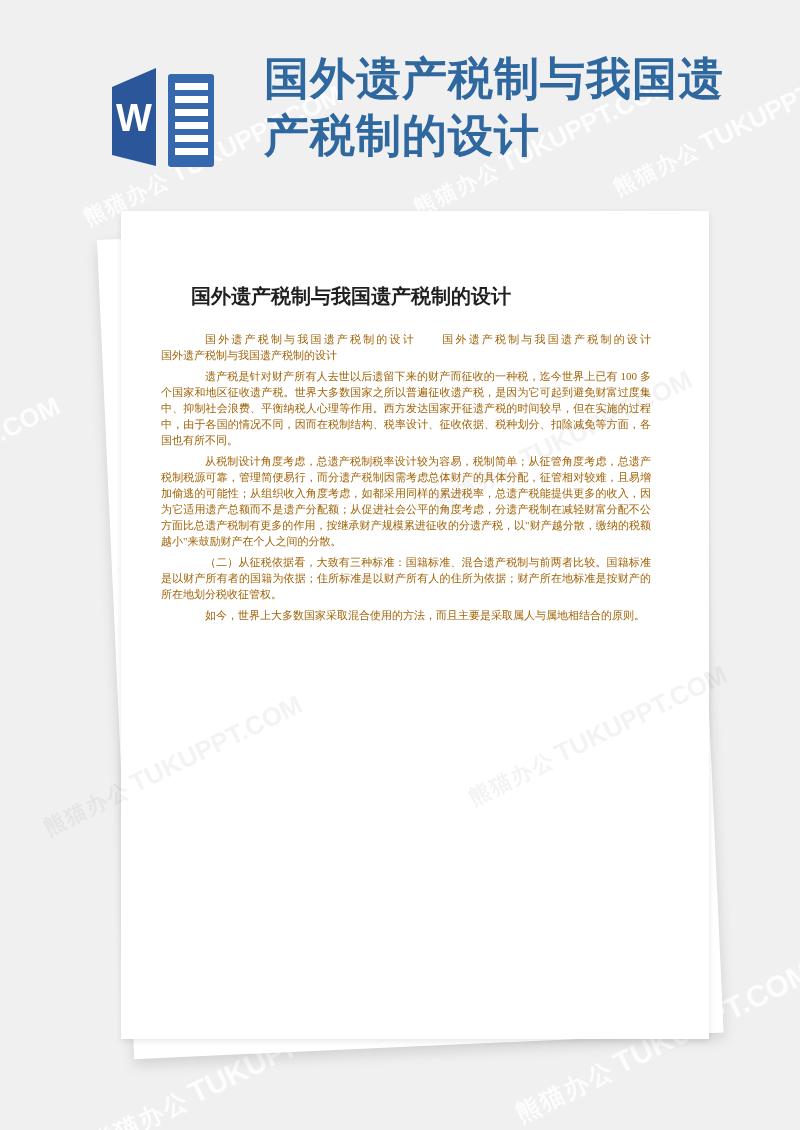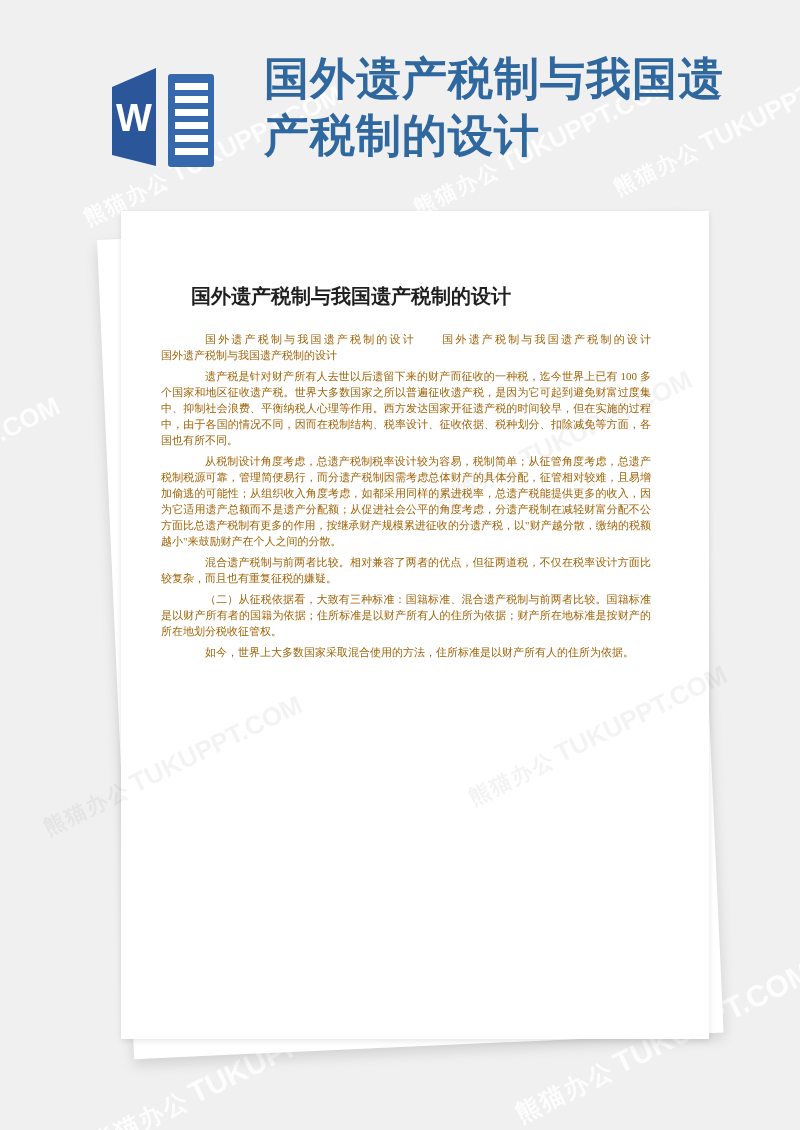--- a/index.html
+++ b/index.html
@@ -74,23 +74,22 @@
   </div>
 
   <div class="sheet sheet-back"></div>
 
   <div class="sheet sheet-main">
     <h2 class="page-heading">国外遗产税制与我国遗产税制的设计</h2>
     <div class="page-body">
         <p>国外遗产税制与我国遗产税制的设计　　国外遗产税制与我国遗产税制的设计　　　　　　　国外遗产税制与我国遗产税制的设计</p>
         <p>遗产税是针对财产所有人去世以后遗留下来的财产而征收的一种税，迄今世界上已有 100 多个国家和地区征收遗产税。世界大多数国家之所以普遍征收遗产税，是因为它可起到避免财富过度集中、抑制社会浪费、平衡纳税人心理等作用。西方发达国家开征遗产税的时间较早，但在实施的过程中，由于各国的情况不同，因而在税制结构、税率设计、征收依据、税种划分、扣除减免等方面，各国也有所不同。</p>
         <p>从税制设计角度考虑，总遗产税制税率设计较为容易，税制简单；从征管角度考虑，总遗产税制税源可靠，管理简便易行，而分遗产税制因需考虑总体财产的具体分配，征管相对较难，且易增加偷逃的可能性；从组织收入角度考虑，如都采用同样的累进税率，总遗产税能提供更多的收入，因为它适用遗产总额而不是遗产分配额；从促进社会公平的角度考虑，分遗产税制在减轻财富分配不公方面比总遗产税制有更多的作用，按继承财产规模累进征收的分遗产税，以"财产越分散，缴纳的税额越小"来鼓励财产在个人之间的分散。</p>
-        <p>混合遗产税制与前两者比较。相对兼容了两者的优点，但征两道税，不仅在税率设计方面比较复杂，而且也有重复征税的嫌疑。</p>
         <p>（二）从征税依据看，大致有三种标准：国籍标准、混合遗产税制与前两者比较。国籍标准是以财产所有者的国籍为依据；住所标准是以财产所有人的住所为依据；财产所在地标准是按财产的所在地划分税收征管权。</p>
-        <p>如今，世界上大多数国家采取混合使用的方法，住所标准是以财产所有人的住所为依据。</p>
+        <p>如今，世界上大多数国家采取混合使用的方法，而且主要是采取属人与属地相结合的原则。</p>
       </div>
   </div>
 
   <div class="wm wm-faint wm4"><span class="wm-cn">熊猫办公</span><span class="wm-en">TUKUPPT.COM</span></div>
   <div class="wm wm-faint wm5"><span class="wm-cn">熊猫办公</span><span class="wm-en">TUKUPPT.COM</span></div>
   <div class="wm wm-faint wm6"><span class="wm-cn">熊猫办公</span><span class="wm-en">TUKUPPT.COM</span></div>
 
 </div>
 
 </body></html>

